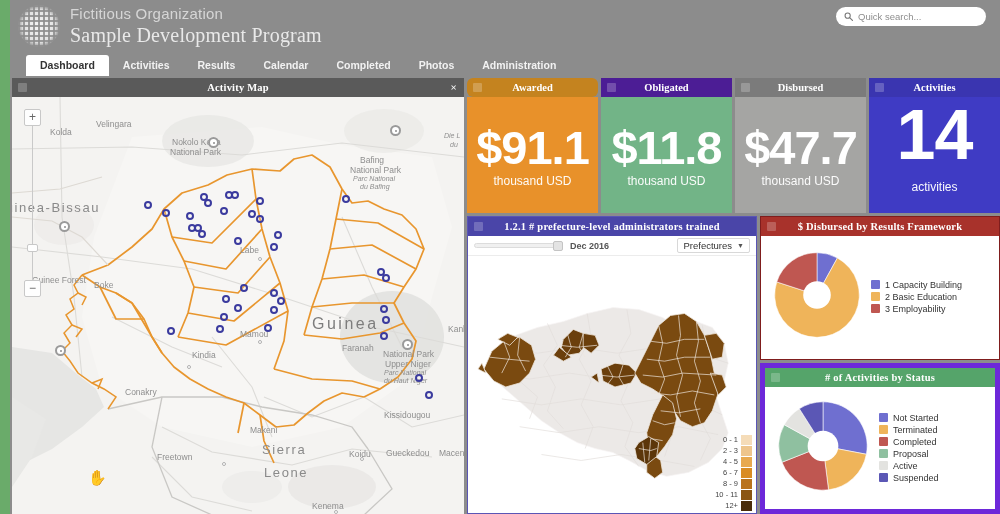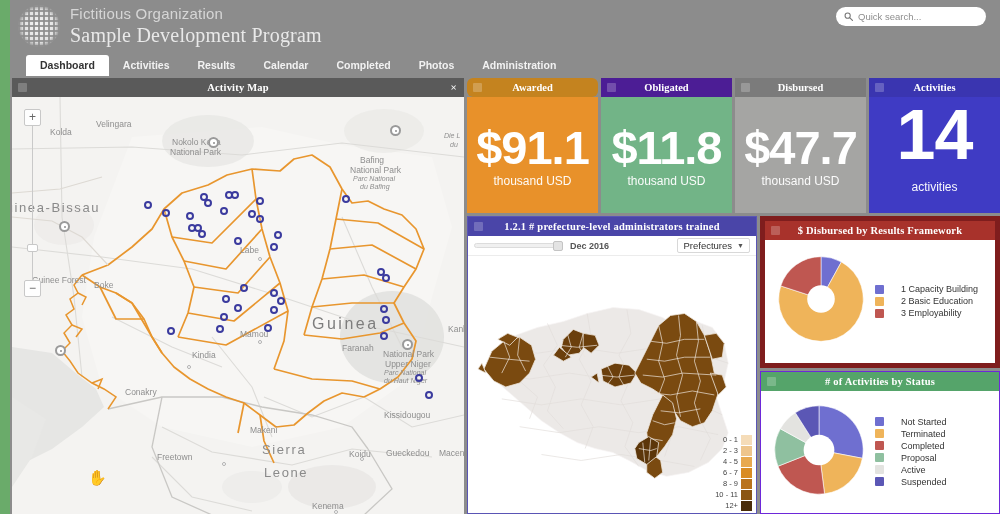--- a/index.html
+++ b/index.html
@@ -298,23 +298,23 @@
   .kpi.activities .kpi-body { background: #3f3bc4; justify-content: flex-start; padding-top: 10px; }
   .kpi.activities .kpi-value { font-size: 70px; line-height: .82; }
   .kpi.activities .kpi-unit { margin-top: 16px; }
 
   
   .lower { flex: 1; display: flex; gap: 3px; min-height: 0; }
   .choro-panel { width: 290px; flex: 0 0 290px; border: 1px solid #5a55b5; }
   .choro-panel .panel-head { background: #4a45a8; }
   .donut-col { flex: 1; display: flex; flex-direction: column; gap: 3px; min-width: 0; }
   .donut-panel { flex: 1; min-height: 0; }
-  .donut-panel.results { border: 5px solid #7f1d1d; }
+  .donut-panel.results { border: 1px solid #7f1d1d; }
   .donut-panel.results .panel-head { background: #a8322b; }
-  .donut-panel.status { border: 1px solid #6d28d9; }
+  .donut-panel.status { border: 5px solid #6d28d9; }
   .donut-panel.status .panel-head { background: #55a46a; }
 
   .slider-row {
     height: 20px; flex: 0 0 20px;
     display: flex; align-items: center;
     gap: 8px;
     padding: 0 6px;
     background: #fff;
     border-bottom: 1px solid #ececec;
   }
@@ -366,21 +366,21 @@
     flex: 1;
     display: flex;
     align-items: center;
     padding: 4px 6px 4px 10px;
     gap: 8px;
     min-height: 0;
     background: #fff;
   }
   .donut-wrap { flex: 0 0 auto; position: relative; }
   .donut-legend { display: flex; flex-direction: column; gap: 2px; }
-  .dl-row { display: flex; align-items: center; gap: 17px; font-size: 9px; color: #333; }
+  .dl-row { display: flex; gap: 5px; font-size: 9px; color: #333; }
   .dl-swatch { width: 9px; height: 9px; flex: 0 0 9px; border-radius: 1px; }
 </style>
 </head>
 <body>
 
 <div class="app-frame">
 
   <div class="header">
     <div class="logo"></div>
     <div class="brand">

